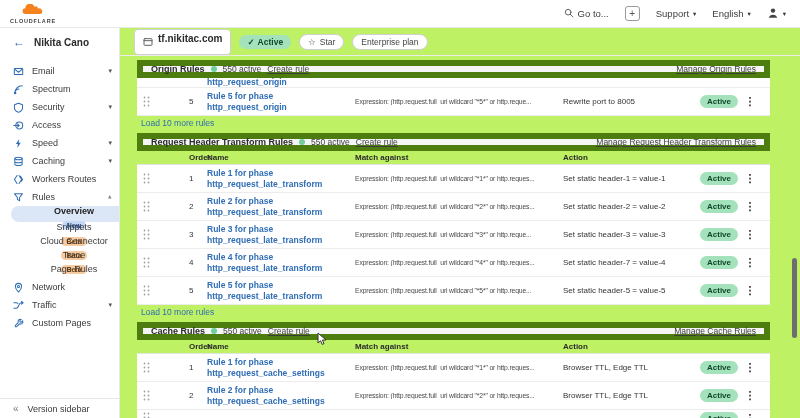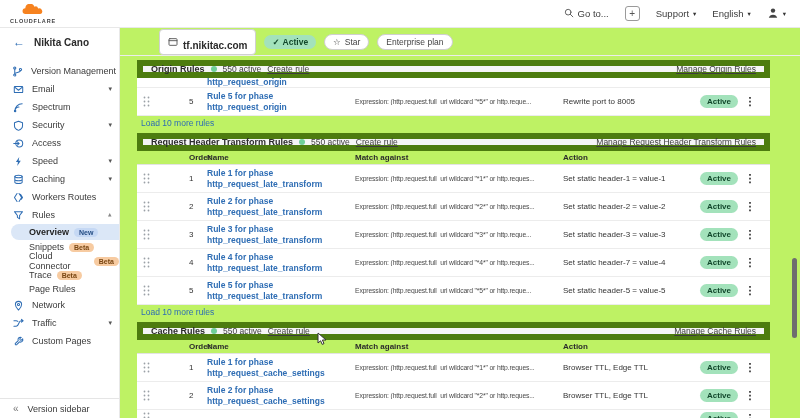--- a/index.html
+++ b/index.html
@@ -22,36 +22,36 @@
   .body-row { display:flex; height:390px; }
   .left-col { width:120px; border-right:1px solid #e8e8e8; display:flex; flex-direction:column; background:#fff; }
   .right-col { flex:1; display:flex; flex-direction:column; min-width:0; }
   
   .acct { height:28px; display:flex; align-items:center; gap:9px; padding-left:13px; flex:none; }
   .back { color:#2e6db4; font-size:12px; cursor:pointer; }
   .acct-name { font-size:10px; font-weight:bold; color:#2b2b2b; }
   
   .zone-bar { height:28px; display:flex; align-items:center; gap:8px; padding-left:14px;
               border-bottom:1px solid #ececec; flex:none; }
-  .domain-chip { display:flex; align-items:flex-end; gap:5px; border:1px solid #d0d0d0; border-radius:4px;
-                 padding:3px 8px; background:#fff;margin-left:25px; }
+  .domain-chip { display:flex; align-items:flex-start; gap:5px; border:1px solid #d0d0d0; border-radius:4px;
+                 padding:3px 8px; background:#fff; }
   .domain-text { font-size:10px; font-weight:bold; color:#2b2b2b; }
   .pill-active { display:inline-flex; align-items:center; gap:3px; background:#a3e2bb; color:#11472b;
                  font-size:8.5px; font-weight:bold; padding:2px 8px; border-radius:9px; }
   .pill-outline { display:inline-flex; align-items:center; gap:4px; border:1px solid #cfcfcf; border-radius:9px;
                   padding:2px 8px; font-size:8.5px; color:#444; background:#fff; }
   
   .nav { flex:1; padding-top:6px; overflow:hidden; }
   .nav-item { height:18px; display:flex; align-items:center; gap:8px; padding:0 7px 0 12px; cursor:pointer; }
   .nav-ico { width:12px; display:flex; justify-content:center; }
   .nav-label { font-size:9px; color:#3a3a3a; flex:1; white-space:nowrap; }
   .nav-chev { font-size:7px; color:#555; }
   .nav-chev.up { display:inline-block; transform:rotate(180deg); color:#888; }
   .sub-item { height:14px; display:flex; align-items:center; gap:5px; padding-left:29px;
-              font-size:9px; color:#3a3a3a; cursor:pointer; }
+              font-size:9px; color:#3a3a3a; cursor:pointer;flex-direction:column; }
   .sub-item.selected { height:16px; background:#dbe7f7; border-radius:9px 0 0 9px; margin-left:11px;
                        padding-left:18px; font-weight:bold; color:#1f1f1f; }
   .badge-new  { background:#c5d8f4; color:#264e84; font-size:7px; font-weight:bold; padding:1px 5px; border-radius:7px; }
   .badge-beta { background:#f7cba1; color:#7a4713; font-size:7px; font-weight:bold; padding:1px 5px; border-radius:7px; }
   .collapse-row { height:20px; border-top:1px solid #e5e5e5; display:flex; align-items:center; gap:9px;
                   padding-left:13px; font-size:9px; color:#3a3a3a; cursor:pointer; flex:none; }
   .collapse-ico { color:#777; font-size:10px; }
   
   .main { flex:1; overflow:hidden; position:relative; padding:4px 30px 0 17px; }
   .section { margin-bottom:3px; }
@@ -141,31 +141,20 @@
     <div class="left-col">
       <div class="acct">
         <span class="back">←</span>
         <span class="acct-name">Nikita Cano</span>
       </div>
       <div class="nav">
 
         <div class="nav-item">
           <span class="nav-ico">
               <svg class="icon" width="11" height="11" viewBox="0 0 12 12">
-                <circle cx="3" cy="2.2" r="1.2"></circle>
-                <circle cx="3" cy="9.8" r="1.2"></circle>
-                <circle cx="9.3" cy="3.8" r="1.2"></circle>
-                <path d="M3 3.4v5.2M9.3 5c0 2.5-6.3 1.5-6.3 3.5"></path>
-              </svg>
-            </span>
-          <span class="nav-label">Version Management</span>
-        </div>
-        <div class="nav-item">
-          <span class="nav-ico">
-              <svg class="icon" width="11" height="11" viewBox="0 0 12 12">
                 <rect x="1.4" y="2.8" width="9.2" height="6.6" rx="0.8"></rect>
                 <path d="M1.8 3.4 6 6.8l4.2-3.4"></path>
               </svg>
             </span>
           <span class="nav-label">Email</span>
           <span class="nav-chev">▾</span>
         </div>
         <div class="nav-item">
           <span class="nav-ico">
               <svg class="icon" width="11" height="11" viewBox="0 0 12 12">

